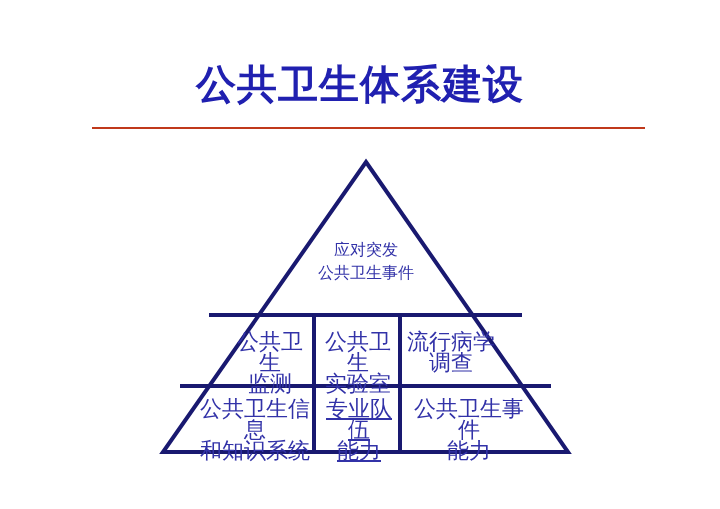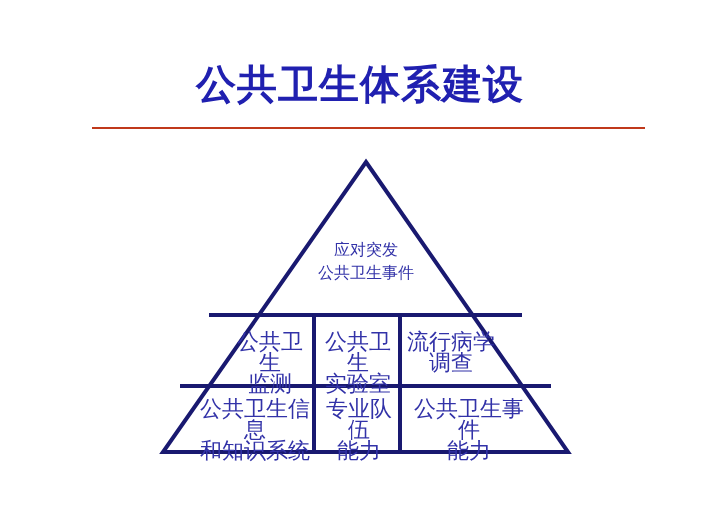--- a/index.html
+++ b/index.html
@@ -75,21 +75,21 @@
     width: 160px;
     font-size: 16px;
     line-height: 23px;
   }
   
   #lbl-m1 { left: 228px; top: 331px; width: 84px; }
   #lbl-m2 { left: 316px; top: 331px; width: 84px; }
   #lbl-m3 { left: 404px; top: 331px; width: 94px; }
   
   #lbl-b1 { left: 196px; top: 398px; width: 118px; }
-  #lbl-b2 { left: 318px; top: 398px; width: 82px; }
+  #lbl-b2 { left: 318px; top: 398px; width: 82px; text-decoration: underline; }
   #lbl-b3 { left: 404px; top: 398px; width: 130px; }
 </style>
 </head>
 <body>
 
 <div id="slide">
 
   <div class="slide-title">公共卫生体系建设</div>
 
   <div class="title-rule"></div>

